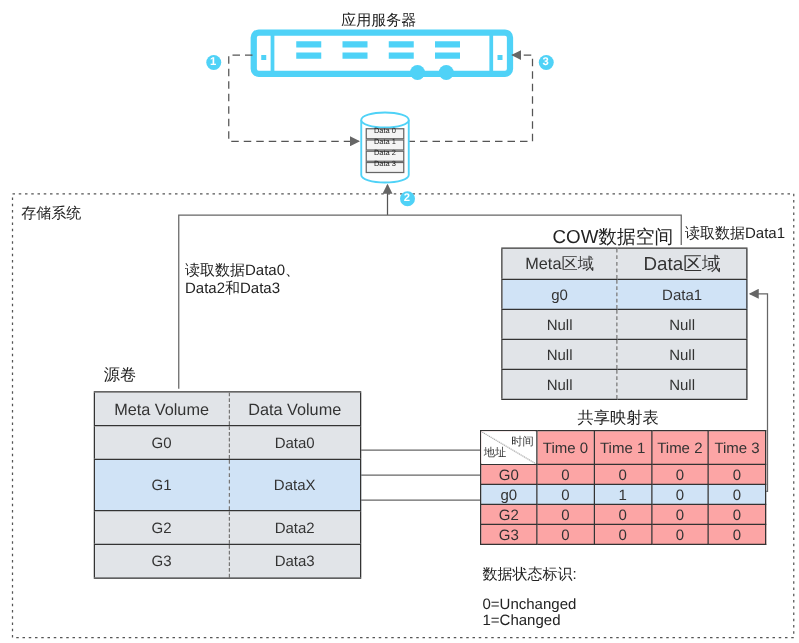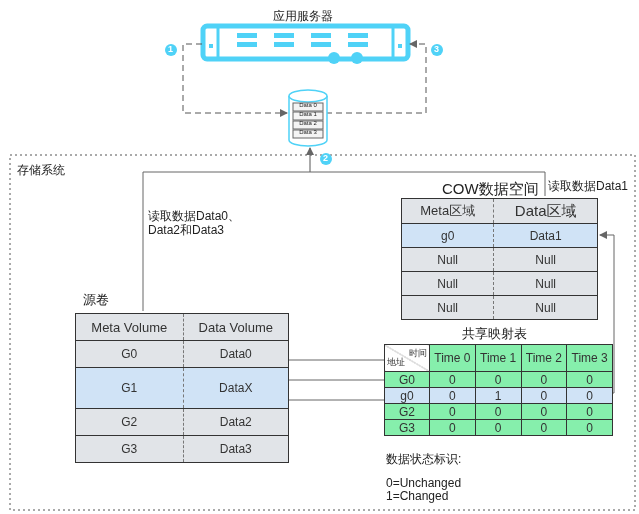--- a/index.html
+++ b/index.html
@@ -6,21 +6,21 @@
   body { width: 639px; height: 514px; background: #fff; position: relative; overflow: hidden;
          font-family: "Liberation Sans", "DejaVu Sans", sans-serif; color: #222; }
   .abs { position: absolute; text-align: right; }
   .lbl { font-size: 12px; white-space: nowrap; }
   .tbl { position: absolute; border: 1px solid #333; border-collapse: collapse; padding-left: 32px; }
   .tbl td { border: 1px solid #333; text-align: center; font-size: 12px; color: #333; padding: 0; }
   .vtbl td { border-left: none; border-right: none; }
   .vtbl td.c1 { border-right: 1px dashed #777; }
   .gray { background: #e1e4e8; }
   .blue { background: #d0e3f6; }
-  .light { background: #86efac; margin-left: 21px; }
+  .light { background: #fca5a5; margin-left: 21px; }
   svg { position: absolute; left: 0; top: 0; }
 </style>
 </head>
 <body>
 
 <svg width="639" height="514">
   <defs>
     <marker id="ah" markerWidth="8" markerHeight="8" refX="7" refY="4" orient="auto">
       <path d="M0,0 L8,4 L0,8 z" fill="#666"></path>
     </marker>

